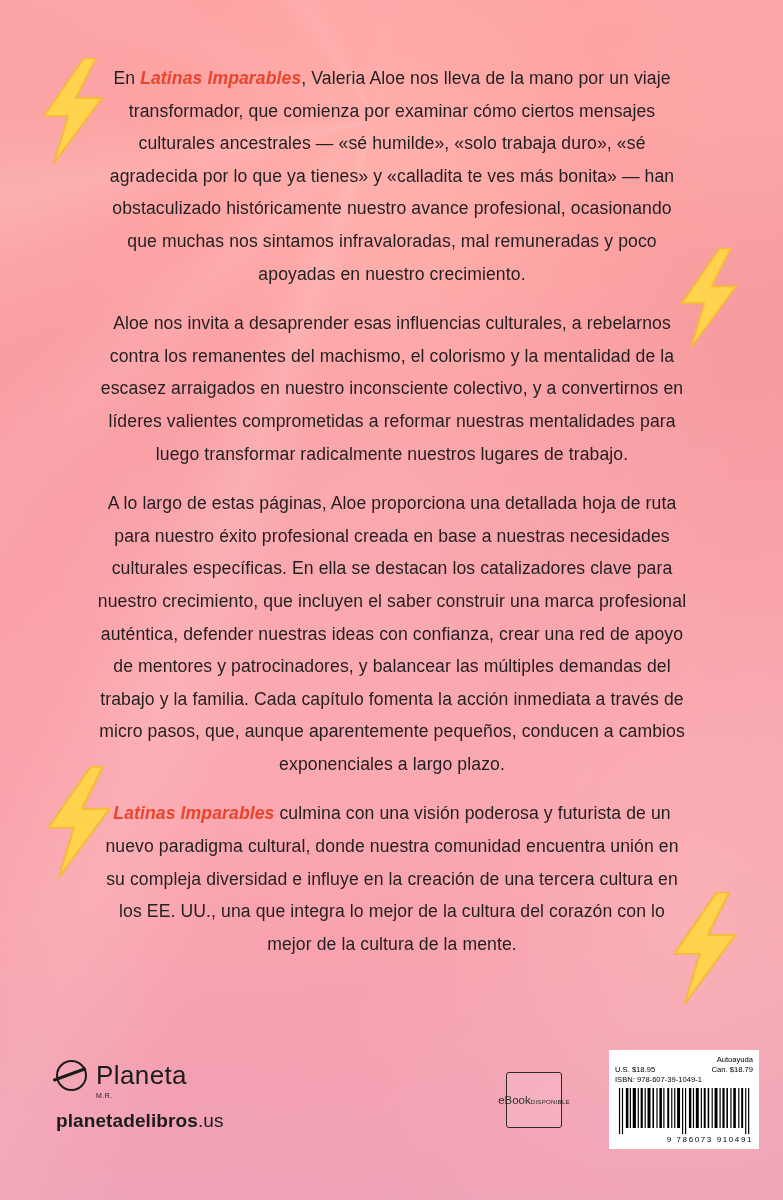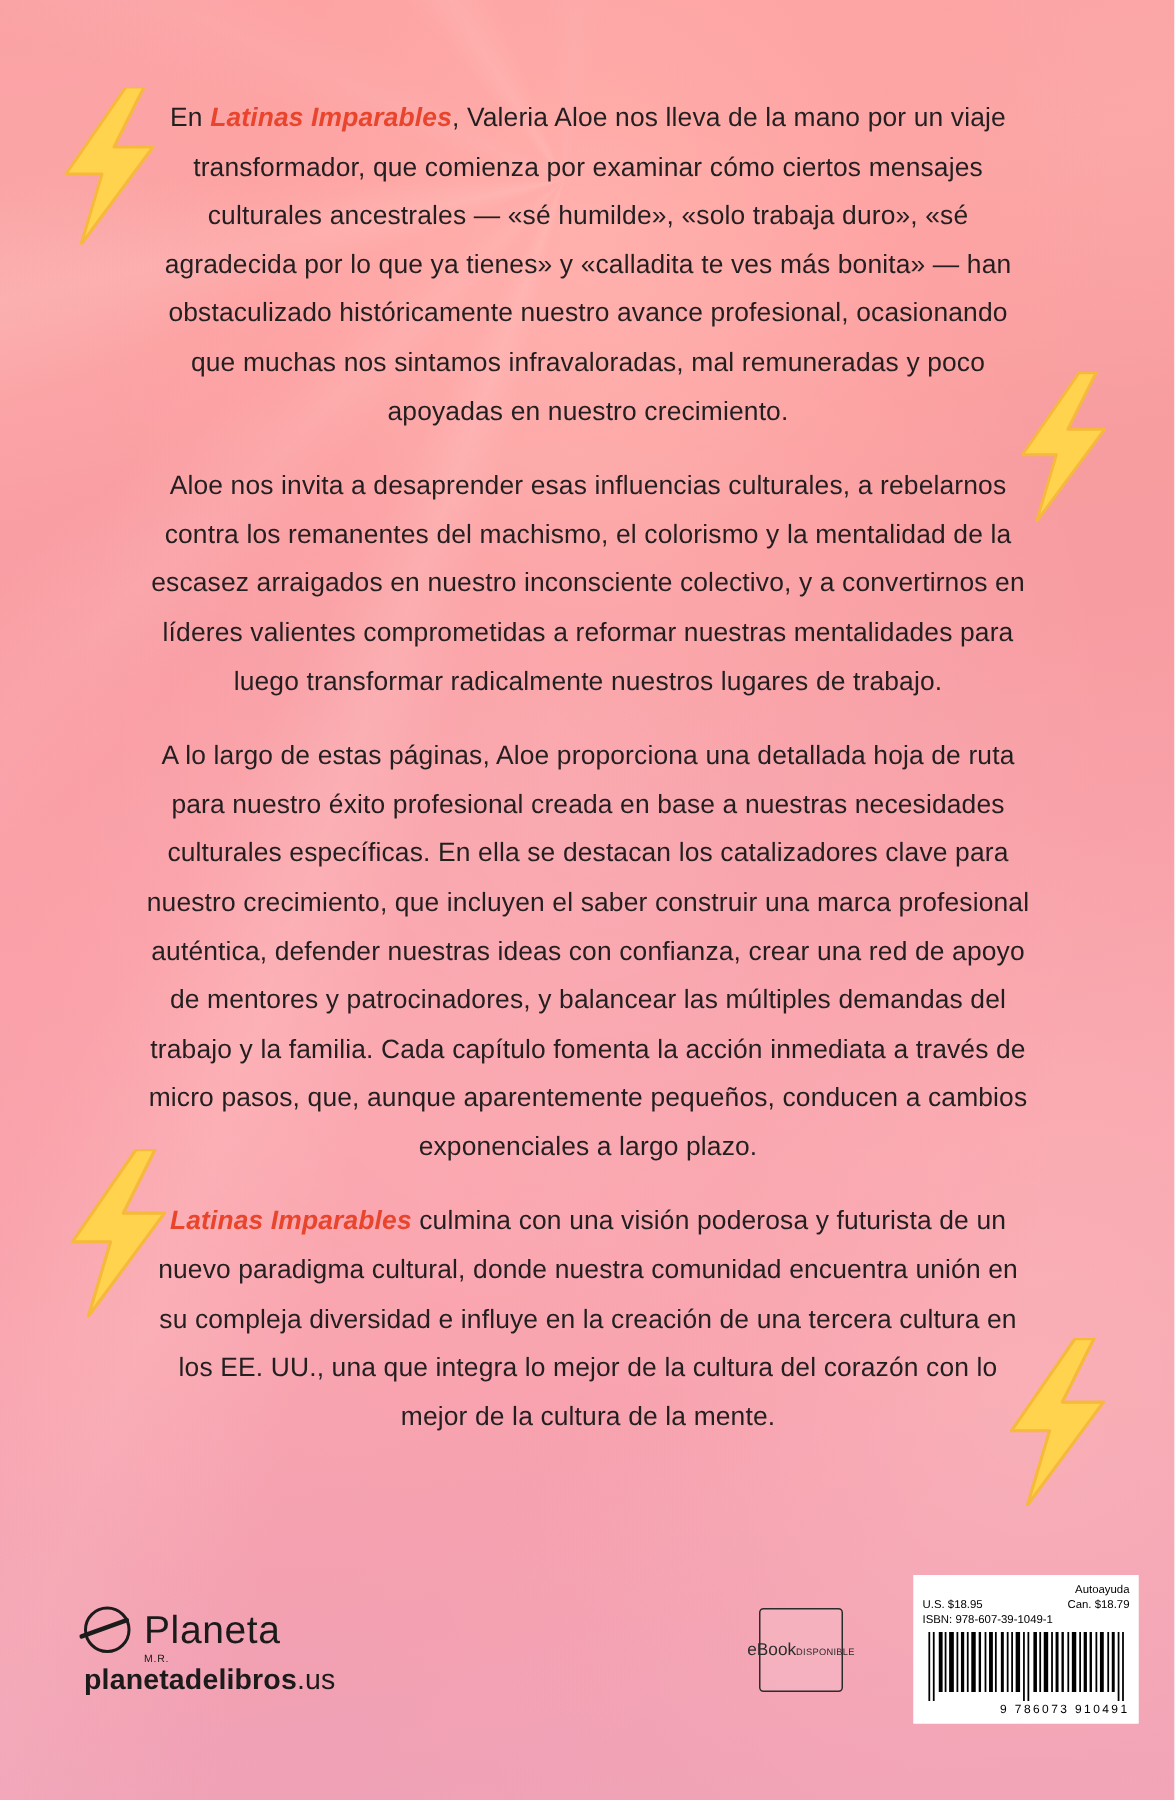--- a/index.html
+++ b/index.html
@@ -137,20 +137,21 @@
   }
   .mr {
     font-size: 7px;
     letter-spacing: 0.5px;
     margin-left: 40px;
     display: block;
     margin-top: 1px;
     color: #1b1b1b;
   }
   .planet-url {
+    margin-top: 11px;
     font-size: 19px;
     letter-spacing: 0.1px;
     color: #1b1b1b;
   }
   .planet-url b { font-weight: bold; }
 
   .ebook {
     position: absolute;
     left: 506px;
     bottom: 56px;

